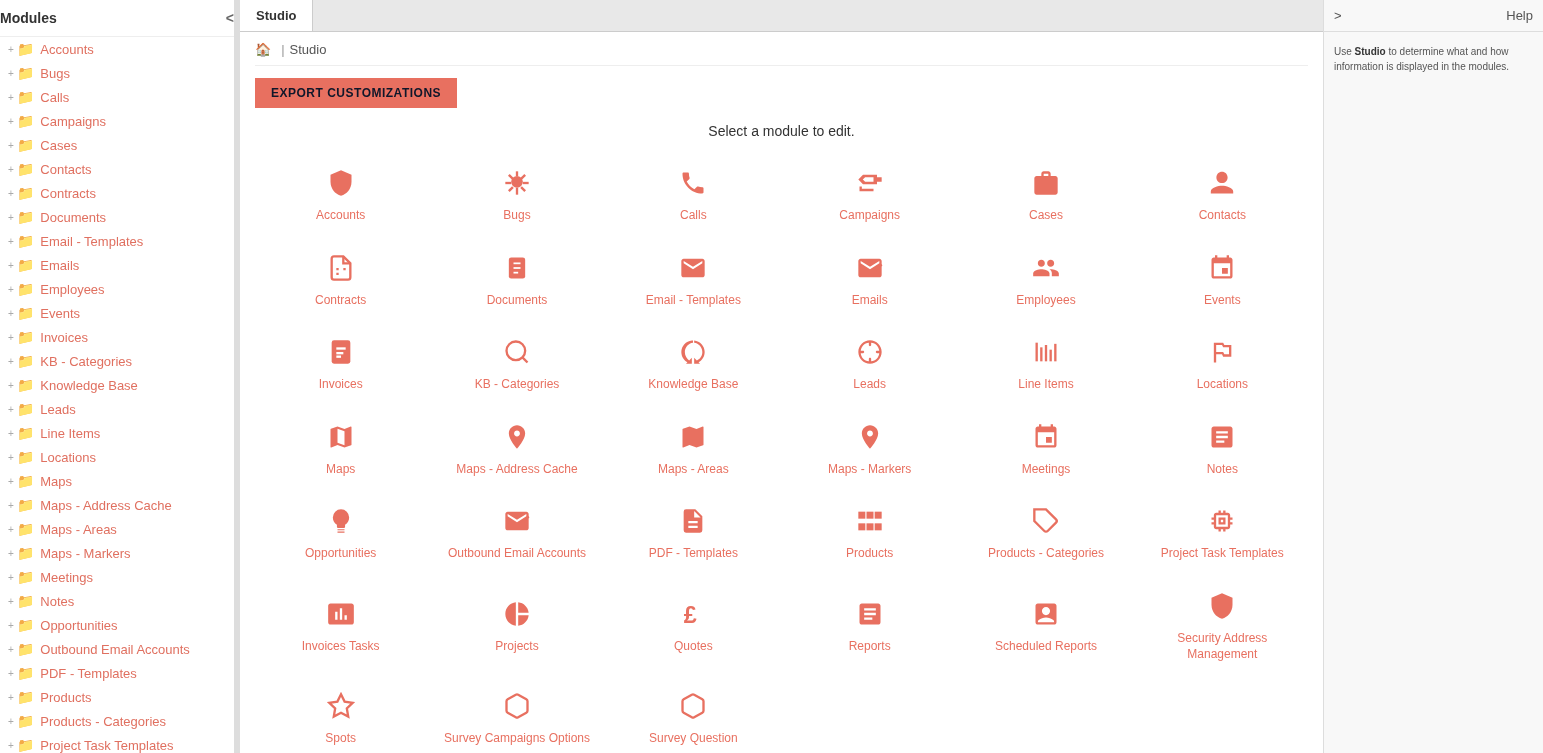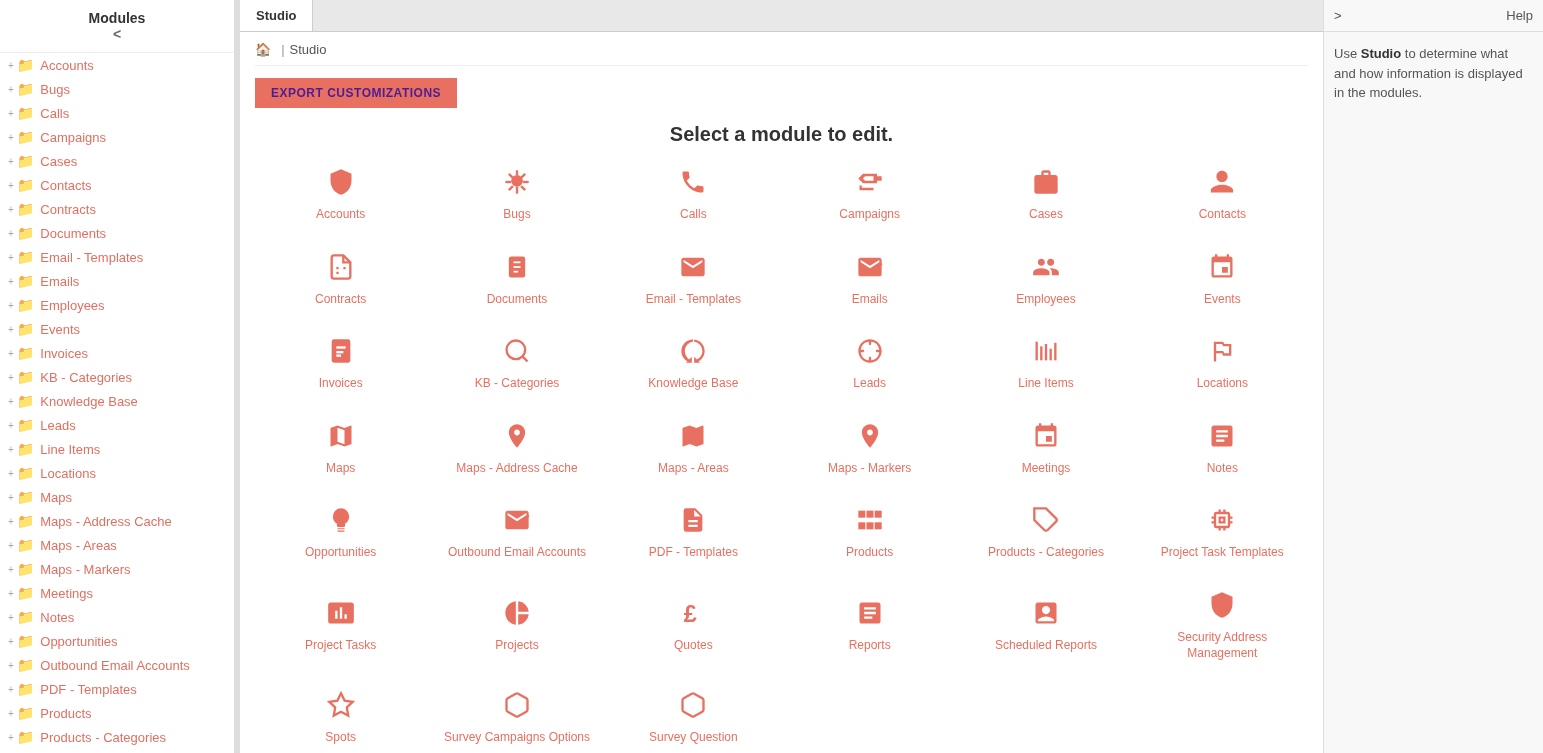--- a/index.html
+++ b/index.html
@@ -16,21 +16,20 @@
     }
     #sidebar-header {
       padding: 10px 0;
       font-weight: bold;
       font-size: 14px;
       color: #333;
       border-bottom: 1px solid #eee;
       display: flex;
       justify-content: space-between;
       align-items: center;
-      flex-direction: column;
     }
     #sidebar-collapse-btn {
       cursor: pointer;
       color: #666;
       font-size: 14px;
     }
     #sidebar-list {
       overflow-y: auto;
       flex: 1;
     }
@@ -107,36 +106,36 @@
       color: #555;
       margin-bottom: 12px;
       padding-bottom: 8px;
       border-bottom: 1px solid #eee;
     }
     #breadcrumb .home-icon { color: #444; margin-right: 5px; }
     #breadcrumb .separator { margin: 0 5px; color: #999; }
 
     #export-btn {
       background: #e87060;
-      color: #4c1d95;
+      color: #0f172a;
       border: none;
       padding: 8px 16px;
       font-size: 12px;
       font-weight: bold;
       cursor: pointer;
       letter-spacing: 0.5px;
       margin-bottom: 15px;
     }
 
     #select-module-title {
       text-align: center;
-      font-size: 20px;
-      font-weight: bold;
+      font-size: 14px;
+      font-weight: normal;
       color: #333;
-      margin-bottom: 12px;
+      margin-bottom: 20px;
     }
 
     
     #module-grid {
       display: grid;
       grid-template-columns: repeat(6, 1fr);
       gap: 10px 5px;
     }
     .module-item {
       display: flex;
@@ -173,21 +172,21 @@
       display: flex;
       justify-content: space-between;
       align-items: center;
       padding: 8px 10px;
       border-bottom: 1px solid #ddd;
       font-size: 13px;
       color: #555;
     }
     #right-panel-content {
       padding: 12px 10px;
-      font-size: 13px;
+      font-size: 10px;
       color: #555;
       line-height: 1.5;
     }
     #right-panel-content strong { font-weight: bold; color: #333; }
   </style>
 </head>
 <body>
 
 <div id="left-sidebar">
   <div id="sidebar-header">
@@ -571,21 +570,21 @@
         <div class="module-item">
       <span class="module-icon"><svg width="28" height="28" viewBox="0 0 24 24" fill="#e87060">
               <path d="M15 9H9v6h6V9zm-2 4h-2v-2h2v2zm8-2V9h-2V7c0-1.1-.9-2-2-2h-2V3h-2v2h-2V3H9v2H7c-1.1 0-2 .9-2 2v2H3v2h2v2H3v2h2v2c0 1.1.9 2 2 2h2v2h2v-2h2v2h2v-2h2c1.1 0 2-.9 2-2v-2h2v-2h-2v-2h2zm-4 6H7V7h10v10z"></path>
             </svg></span>
       <span class="module-label">Project Task Templates</span>
     </div>
         <div class="module-item">
       <span class="module-icon"><svg width="28" height="28" viewBox="0 0 24 24" fill="#e87060">
               <path d="M21 3H3c-1.1 0-2 .9-2 2v14c0 1.1.9 2 2 2h18c1.1 0 2-.9 2-2V5c0-1.1-.9-2-2-2zM9 17H7v-7h2v7zm4 0h-2V7h2v10zm4 0h-2v-4h2v4z"></path>
             </svg></span>
-      <span class="module-label">Project Tasks</span>
+      <span class="module-label">Invoices Tasks</span>
     </div>
         <div class="module-item">
       <span class="module-icon"><svg width="28" height="28" viewBox="0 0 24 24" fill="#e87060">
               <path d="M11 2v20c-5.07-.5-9-4.79-9-10s3.93-9.5 9-10zm2.03 0v8.99H22c-.47-4.74-4.24-8.52-8.97-8.99zm0 11.01V22c4.74-.47 8.5-4.25 8.97-8.99h-8.97z"></path>
             </svg></span>
       <span class="module-label">Projects</span>
     </div>
         <div class="module-item">
       <span class="module-icon"><svg width="28" height="28" viewBox="0 0 24 24" fill="#e87060">
               <text x="4" y="20" font-size="20" font-weight="bold">£</text>

